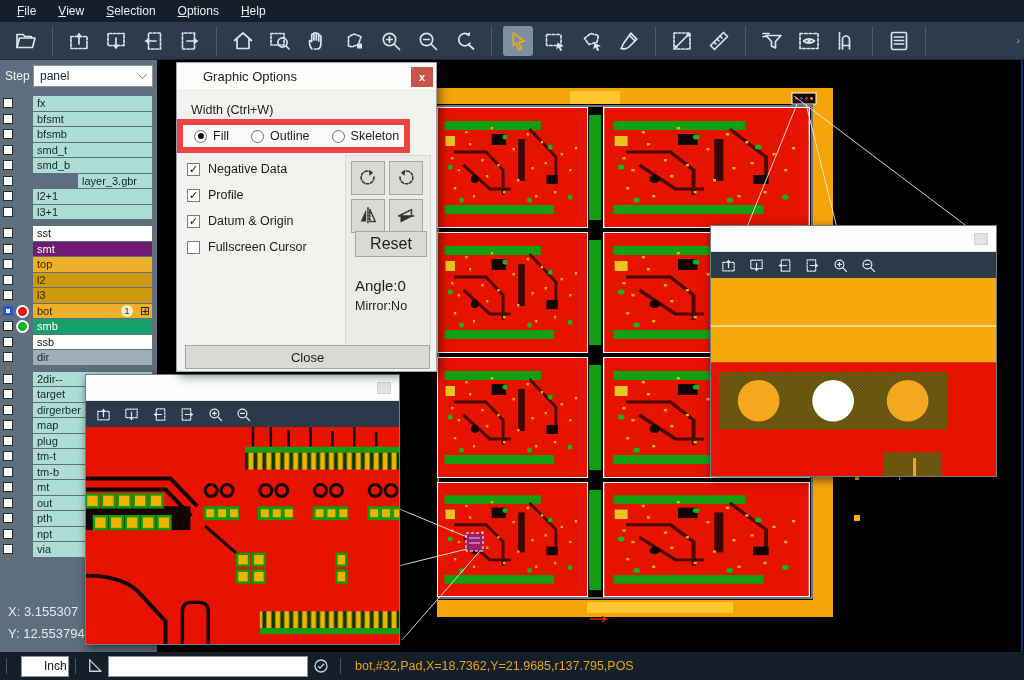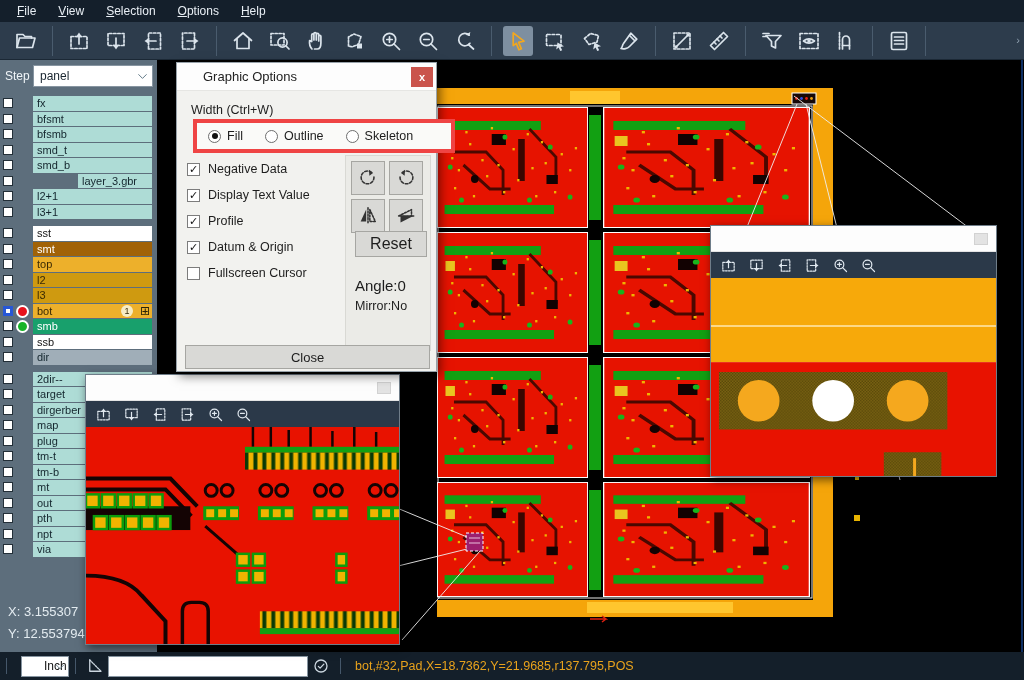--- a/index.html
+++ b/index.html
@@ -60,22 +60,22 @@
   .win-content{line-height:0;}
 
   
   .dialog{position:absolute;left:176px;top:62px;width:261px;height:310px;background:#f2f2ef;
           border:1px solid #98a2aa;box-shadow:3px 4px 10px rgba(0,0,0,.5);z-index:40;color:#1d1d1d;}
   .dlg-title{position:relative;height:28px;background:#fdfdfd;border-bottom:1px solid #e6e6e3;
              display:flex;align-items:center;padding-left:26px;font-size:13px;color:#222;}
   .dlg-close{position:absolute;right:3px;top:4px;width:22px;height:20px;background:#ca544c;color:#fff;
              font-size:11px;font-weight:bold;display:flex;align-items:center;justify-content:center;}
   .dlg-widthlbl{position:absolute;left:14px;top:40px;font-size:12.5px;}
-  .dlg-radiogroup{position:absolute;left:16px;top:56px;width:262px;height:34px;background:#fafaf8;
-                  border:4px solid #ef4444;display:flex;align-items:center;padding-left:11px;}
+  .dlg-radiogroup{position:absolute;left:0;top:56px;width:233px;height:34px;background:#fafaf8;
+                  border:6px solid #ef4444;display:flex;align-items:center;padding-left:11px;}
   .radio-item{display:flex;align-items:center;margin-right:22px;font-size:12.5px;}
   .radio{width:13px;height:13px;border-radius:50%;border:1px solid #6e6e6e;background:#fff;margin-right:6px;
          display:flex;align-items:center;justify-content:center;}
   .radio.on::after{content:"";width:6px;height:6px;border-radius:50%;background:#111;}
   .dlg-checks{position:absolute;left:10px;top:93px;width:160px;}
   .chk-row{display:flex;align-items:center;height:26px;font-size:12.5px;}
   .chk{width:13px;height:13px;background:#fff;border:1px solid #7c7c7c;margin-right:8px;
        display:flex;align-items:center;justify-content:center;font-size:11px;color:#111;}
   .chk.on::after{content:"\2713";font-weight:bold;}
   .dlg-panel{position:absolute;left:168px;top:92px;width:86px;height:196px;background:#ebebe7;border:1px solid #d9d9d4;}
@@ -482,21 +482,21 @@
 
       <div class="lrow">
             <span class="cb"></span>
 
             <span class="lname" style="background: rgb(255, 255, 255); color: rgb(20, 20, 20);">sst</span>
 
           </div>
           <div class="lrow">
             <span class="cb"></span>
 
-            <span class="lname" style="background: #a16207; color: rgb(255, 255, 255);">smt</span>
+            <span class="lname" style="background: #701a75; color: rgb(255, 255, 255);">smt</span>
 
           </div>
           <div class="lrow">
             <span class="cb"></span>
 
             <span class="lname" style="background: rgb(237, 176, 43); color: rgb(58, 42, 4);">top</span>
 
           </div>
           <div class="lrow">
             <span class="cb"></span>
@@ -863,24 +863,20 @@
         </span>
       </div>
     <div class="dlg-checks">
 
     <div class="chk-row">
           <span class="chk on"></span>
           <span>Negative Data</span>
         </div>
         <div class="chk-row">
           <span class="chk on"></span>
-          <span>Display Text Value</span>
-        </div>
-        <div class="chk-row">
-          <span class="chk on"></span>
           <span>Profile</span>
         </div>
         <div class="chk-row">
           <span class="chk on"></span>
           <span>Datum &amp; Origin</span>
         </div>
         <div class="chk-row">
           <span class="chk"></span>
           <span>Fullscreen Cursor</span>
         </div>

